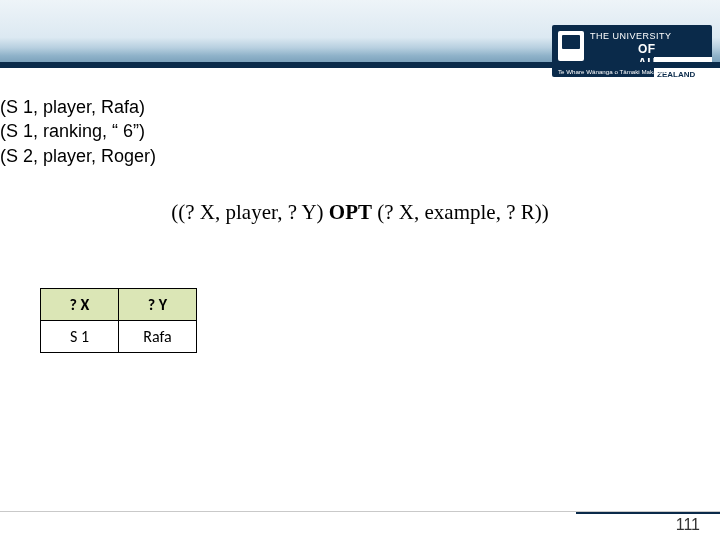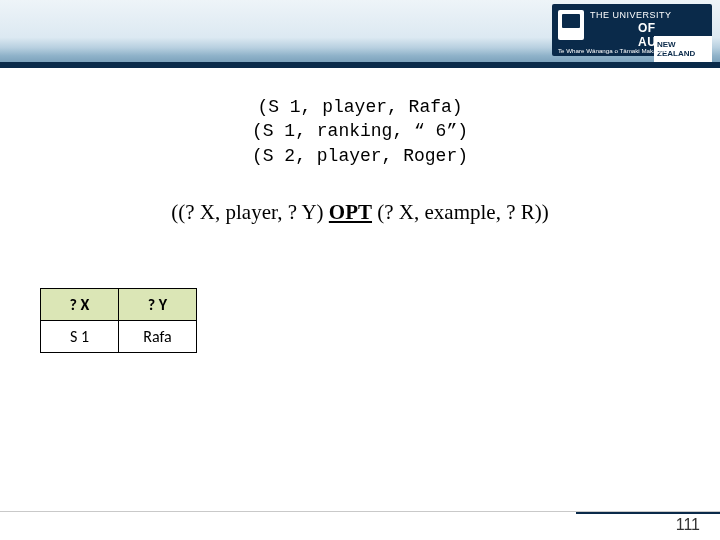--- a/index.html
+++ b/index.html
@@ -3,34 +3,34 @@
 <meta charset="utf-8">
 <style>
   * { margin: 0; padding: 0; box-sizing: border-box; }
   html, body { width: 720px; height: 540px; font-family: Arial, Helvetica, sans-serif; background: #fff; overflow: hidden; }
   .slide { position: relative; width: 720px; height: 540px; }
 
   
   .hdr { position: relative; height: 68px; background: linear-gradient(to bottom, #eef4f8 0%, #dce9f2 55%, #b8d0e0 70%, #8fb2c9 82%, #6b93b0 100%); }
   .hdr::after { content: ""; position: absolute; left: 0; right: 0; bottom: 0; height: 6px; background: #0a2a4a; }
   .title { position: absolute; left: 14px; top: 22px; font-size: 18px; font-weight: bold; color: #000; }
-  .logo { position: absolute; right: 8px; top: 4px; width: 160px; height: 52px; background: #0a2a4a; border-radius: 2px; color: #fff; }
+  .logo { position: absolute; right: 8px; top: 25px; width: 160px; height: 52px; background: #0a2a4a; border-radius: 2px; color: #fff; }
   .logo .crest { position: absolute; left: 6px; top: 6px; width: 26px; height: 30px; background: #fff; border-radius: 2px; }
   .logo .crest::after { content:""; position:absolute; left:4px; top:4px; width:18px; height:14px; background:#0a2a4a; border-radius:1px; }
   .logo .l1 { position: absolute; left: 38px; top: 6px; font-size: 9px; letter-spacing: .5px; }
   .logo .l2 { position: absolute; left: 38px; top: 17px; font-size: 12px; font-weight: bold; letter-spacing: .5px; margin-left: 48px; }
   .logo .nz  { position: absolute; left: 102px; top: 32px; font-size: 8px; background:#fff; color:#0a2a4a; padding:4px 3px; font-weight:bold; }
   .logo .maori { position:absolute; left:6px; right:6px; bottom:2px; font-size:6.2px; white-space:nowrap; overflow:hidden; }
 
   
-  .triples { position: absolute; width: 100%; top: 95px; text-align: center; font-size: 18px; line-height: 1.35; font-family: Liberation Mono, monospace; }
+  .triples { position: absolute; width: 100%; top: 95px; font-size: 18px; line-height: 1.35; }
 
   
   .query { position: absolute; width: 100%; top: 200px; text-align: center; font-family: Georgia, 'Times New Roman', serif; font-size: 21px; }
-  .query .opt { font-weight: bold; text-decoration: underline; }
+  .query .opt { font-weight: bold; }
 
   
   .tbl { position: absolute; left: 40px; top: 288px; border-collapse: collapse; }
   .tbl th, .tbl td { border: 1px solid #000; text-align: center; padding: 6px 0; font-size: 16px; }
   .tbl th { background: #dbe6b6; font-weight: bold; width: 78px; font-family: Calibri, Arial, sans-serif; }
   .tbl td { width: 78px; font-family: Calibri, Arial, sans-serif; }
 
   
   .footer-line { position: absolute; left: 0; right: 0; bottom: 26px; height: 2px; background: linear-gradient(to right, rgba(10,42,74,0) 0%, rgba(10,42,74,0) 80%, #0a2a4a 80%, #0a2a4a 100%); }
   .footer-line::before { content:""; position:absolute; left:0; right:0; top:-1px; height:1px; background:#c9c9c9; }

